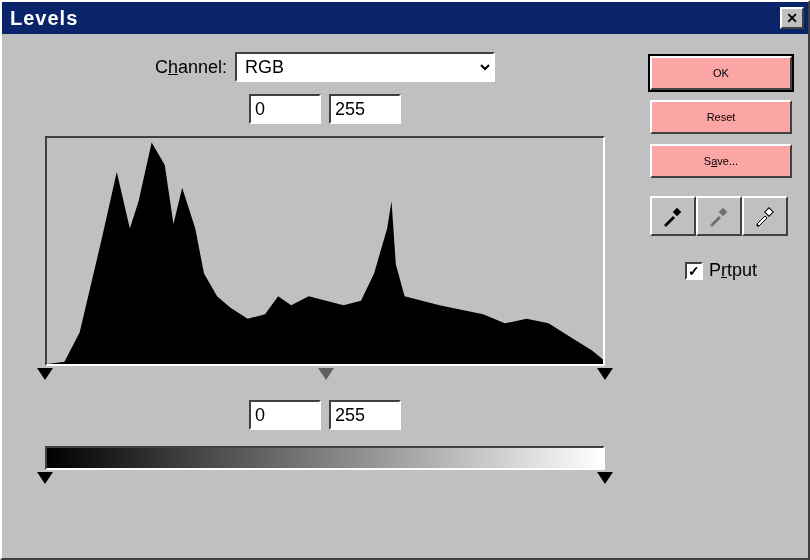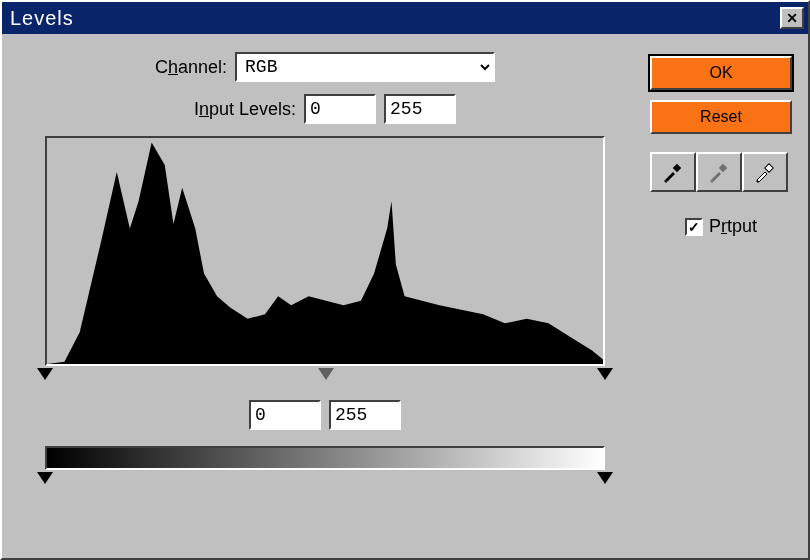--- a/index.html
+++ b/index.html
@@ -22,21 +22,21 @@
   .titlebar {
     height: 32px;
     background: linear-gradient(to right, #0a246a, #0a246a);
     display: flex;
     align-items: center;
     padding: 0 4px 0 8px;
     justify-content: space-between;
   }
   .titlebar-text {
     color: #fff;
-    font-weight: normal;
+    font-weight: bold;
     font-size: 20px;
     letter-spacing: 1px;
   }
   .close-btn {
     width: 24px; height: 22px;
     background: #c0c0c0;
     border: 2px solid;
     border-color: #ffffff #404040 #404040 #ffffff;
     display: flex; align-items: center; justify-content: center;
     font-family: "Arial", sans-serif;
@@ -63,21 +63,21 @@
     padding-top: 4px;
   }
   .row { display: flex; align-items: center; gap: 8px; margin-bottom: 12px; }
   .row.center { justify-content: center; }
   .lbl { font-size: 18px; }
   .underline { text-decoration: underline; }
   select.sunken, input.sunken {
     border: 2px solid;
     border-color: #404040 #ffffff #ffffff #404040;
     background: #fff;
-    font-family: Liberation Mono, monospace;
+    font-family: Liberation Sans, sans-serif;
     font-size: 18px;
     padding: 2px 4px;
     height: 30px;
   }
   select.sunken { width: 260px; }
   input.sunken { width: 72px; }
   .hist-box {
     border: 2px solid;
     border-color: #404040 #ffffff #ffffff #404040;
     background: #c0c0c0;
@@ -109,23 +109,23 @@
     height: 24px;
     margin: 4px auto 0 auto;
     border: 2px solid;
     border-color: #404040 #ffffff #ffffff #404040;
     background: linear-gradient(to right, #000000, #ffffff);
   }
   .btn {
     height: 34px;
     border: 2px solid;
     border-color: #ffffff #404040 #404040 #ffffff;
-    background: #f97316;
+    background: #fca5a5;
     font-family: inherit;
-    font-size: 16px;
+    font-size: 11px;
     cursor: default;
     display: flex; align-items: center; justify-content: center;
   }
   .btn.default {
     box-shadow: 0 0 0 2px #000;
   }
   .eyedrop-row {
     display: flex;
     gap: 0;
     margin-top: 8px;
@@ -172,23 +172,20 @@
       <div class="row center">
         <span class="lbl">
           <span>C</span><span class="underline">h</span><span>annel:</span>
         </span>
         <select class="sunken">
           <option>RGB</option>
         </select>
       </div>
 
       <div class="row center">
-        <span class="lbl">
-          <span>I</span><span class="underline">n</span><span>put Levels:</span>
-        </span>
         <input class="sunken" value="0" style="">
         <input class="sunken" value="255" style="">
       </div>
 
       <div class="hist-box">
         <svg id="hist-svg" viewBox="0 0 560 230" preserveAspectRatio="none">
           <polygon id="hist-poly" fill="#000000" points="0,230 0,230 17.568627450980394,227.7 32.94117647058823,197.8 54.90196078431372,103.49999999999999 70.27450980392157,34.5 83.45098039215686,92 92.23529411764706,64.4 105.41176470588235,4.599999999999994 118.58823529411765,27.599999999999994 127.37254901960785,87.4 136.15686274509804,50.599999999999994 149.33333333333334,92 158.11764705882354,138 171.29411764705884,161 184.47058823529412,172.5 202.0392156862745,184 219.6078431372549,179.4 232.78431372549022,161 245.9607843137255,170.2 263.52941176470586,161 281.0980392156863,165.6 298.6666666666667,170.2 316.2352941176471,165.6 329.4117647058824,138 342.5882352941177,92 346.98039215686276,64.4 351.37254901960785,128.8 360.15686274509807,161 377.72549019607845,165.6 395.29411764705884,170.2 417.2549019607843,174.8 439.2156862745098,179.4 461.17647058823525,188.6 483.13725490196083,184 505.0980392156863,188.6 527.0588235294117,202.4 549.0196078431372,216.2 560,225.4 560,230"></polygon>
         </svg>
       </div>
       <div class="slider-track">
@@ -210,20 +207,23 @@
 
     </div>
 
     <div class="right">
       <div class="btn default">
           <span>OK</span>
         </div>
       <div class="btn">
           <span>Reset</span>
         </div>
+      <div class="btn">
+        <span><span>S</span><span class="underline">a</span><span>ve...</span></span>
+      </div>
 
       <div class="eyedrop-row">
         <div class="eyedrop">
           <svg viewBox="0 0 24 24">
             <path d="M4 20 L12 12 L14 14 L6 22 Z" fill="#000"></path>
             <rect x="13" y="5" width="6" height="6" transform="rotate(45 16 8)" fill="#000"></rect>
             <path d="M3 21 L4 20 L6 22 L5 23 Z" fill="#000"></path>
           </svg>
         </div>
         <div class="eyedrop">

